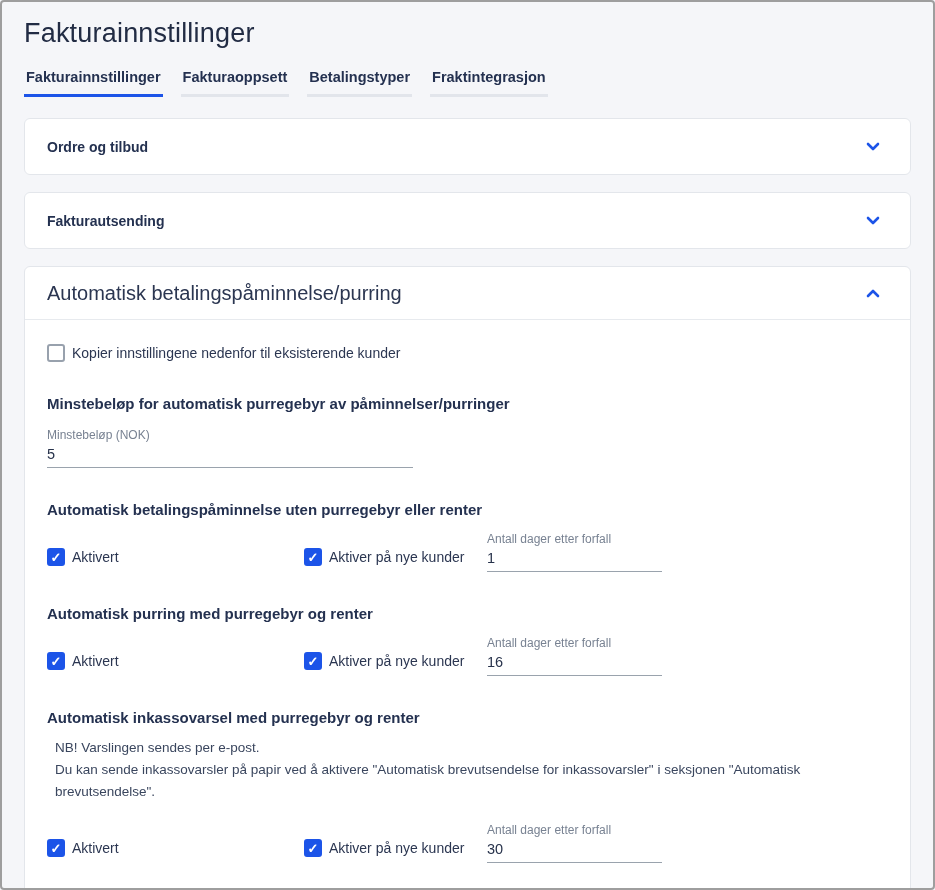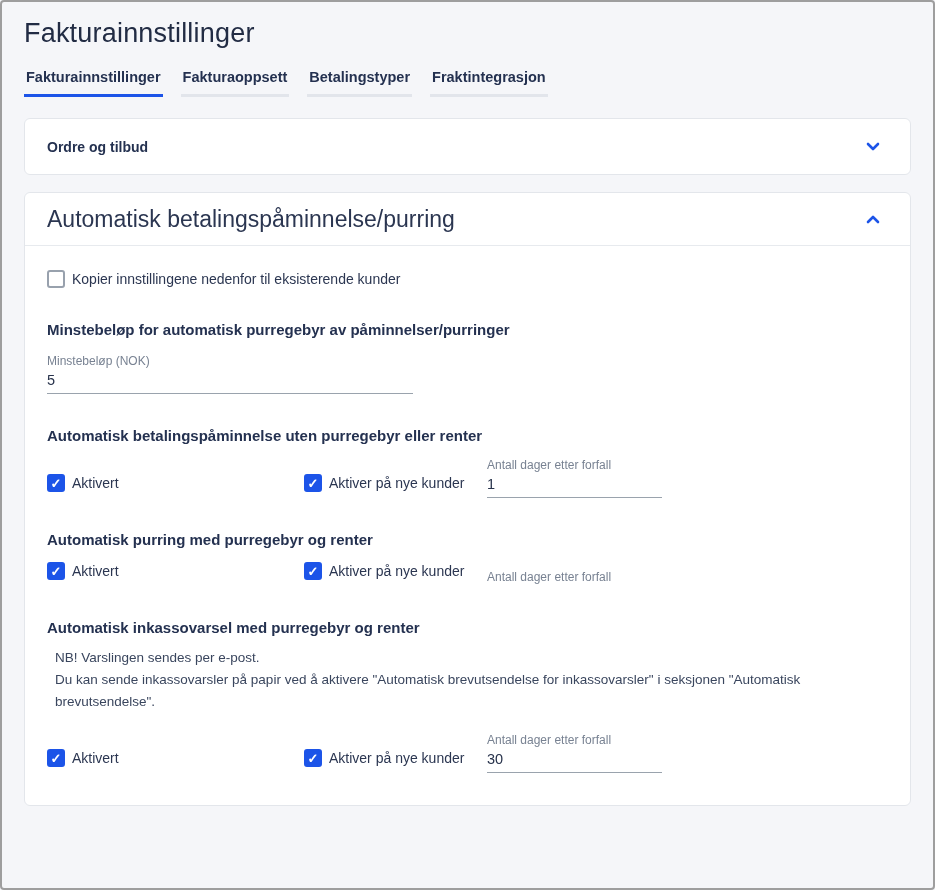--- a/index.html
+++ b/index.html
@@ -50,21 +50,21 @@
     padding: 0 30px 0 22px;
     cursor: pointer;
   }
   .card-header .card-label {
     font-size: 14px;
     font-weight: 700;
     color: #243150;
   }
   .card.expanded .card-header { height: 53px; border-bottom: 1px solid #e7eaee; }
   .card.expanded .card-header .card-label {
-    font-size: 23px;
+    font-size: 20px;
     font-weight: 400;
     color: #2b3651;
   }
   .chevron { width: 14px; height: 9px; flex: none; }
   .chevron svg { display: block; }
 
   
   .card-body { padding: 24px 22px 32px 22px; }
 
   .cb-item { display: flex; align-items: center; gap: 7px; cursor: pointer; }
@@ -141,20 +141,30 @@
       <div class="card-header">
         <span class="card-label">Ordre og tilbud</span>
         <span class="chevron">
           <svg width="14" height="9" viewBox="0 0 14 9">
               <polyline points="2,2 7,7 12,2" fill="none" stroke="#1c54e8" stroke-width="2.6" stroke-linecap="round" stroke-linejoin="round"></polyline>
             </svg>
         </span>
       </div>
     </div>
 
+    <div class="card">
+      <div class="card-header">
+        <span class="card-label">Fakturautsending</span>
+        <span class="chevron">
+          <svg width="14" height="9" viewBox="0 0 14 9">
+              <polyline points="2,2 7,7 12,2" fill="none" stroke="#1c54e8" stroke-width="2.6" stroke-linecap="round" stroke-linejoin="round"></polyline>
+            </svg>
+        </span>
+      </div>
+    </div>
 
     <div class="card expanded">
       <div class="card-header">
         <span class="card-label">Automatisk betalingspåminnelse/purring</span>
         <span class="chevron">
           <svg width="14" height="9" viewBox="0 0 14 9">
               <polyline points="2,7 7,2 12,7" fill="none" stroke="#1c54e8" stroke-width="2.6" stroke-linecap="round" stroke-linejoin="round"></polyline>
             </svg>
         </span>
       </div>
@@ -193,20 +203,21 @@
           <label class="cb-item col1">
             <span class="checkbox checked"></span>
             <span class="cb-label">Aktivert</span>
           </label>
           <label class="cb-item col2">
             <span class="checkbox checked"></span>
             <span class="cb-label">Aktiver på nye kunder</span>
           </label>
           <div class="field">
             <div class="field-label">Antall dager etter forfall</div>
+            <input type="text" value="16" style="">
           </div>
         </div>
 
         <h3 class="section-heading">Automatisk inkassovarsel med purregebyr og renter</h3>
         <div class="notes">
           <p>NB! Varslingen sendes per e-post.</p>
           <p>Du kan sende inkassovarsler på papir ved å aktivere "Automatisk brevutsendelse for inkassovarsler" i seksjonen "Automatisk brevutsendelse".</p>
         </div>
         <div class="reminder-row" style="margin-top:20px;">
           <label class="cb-item col1">

